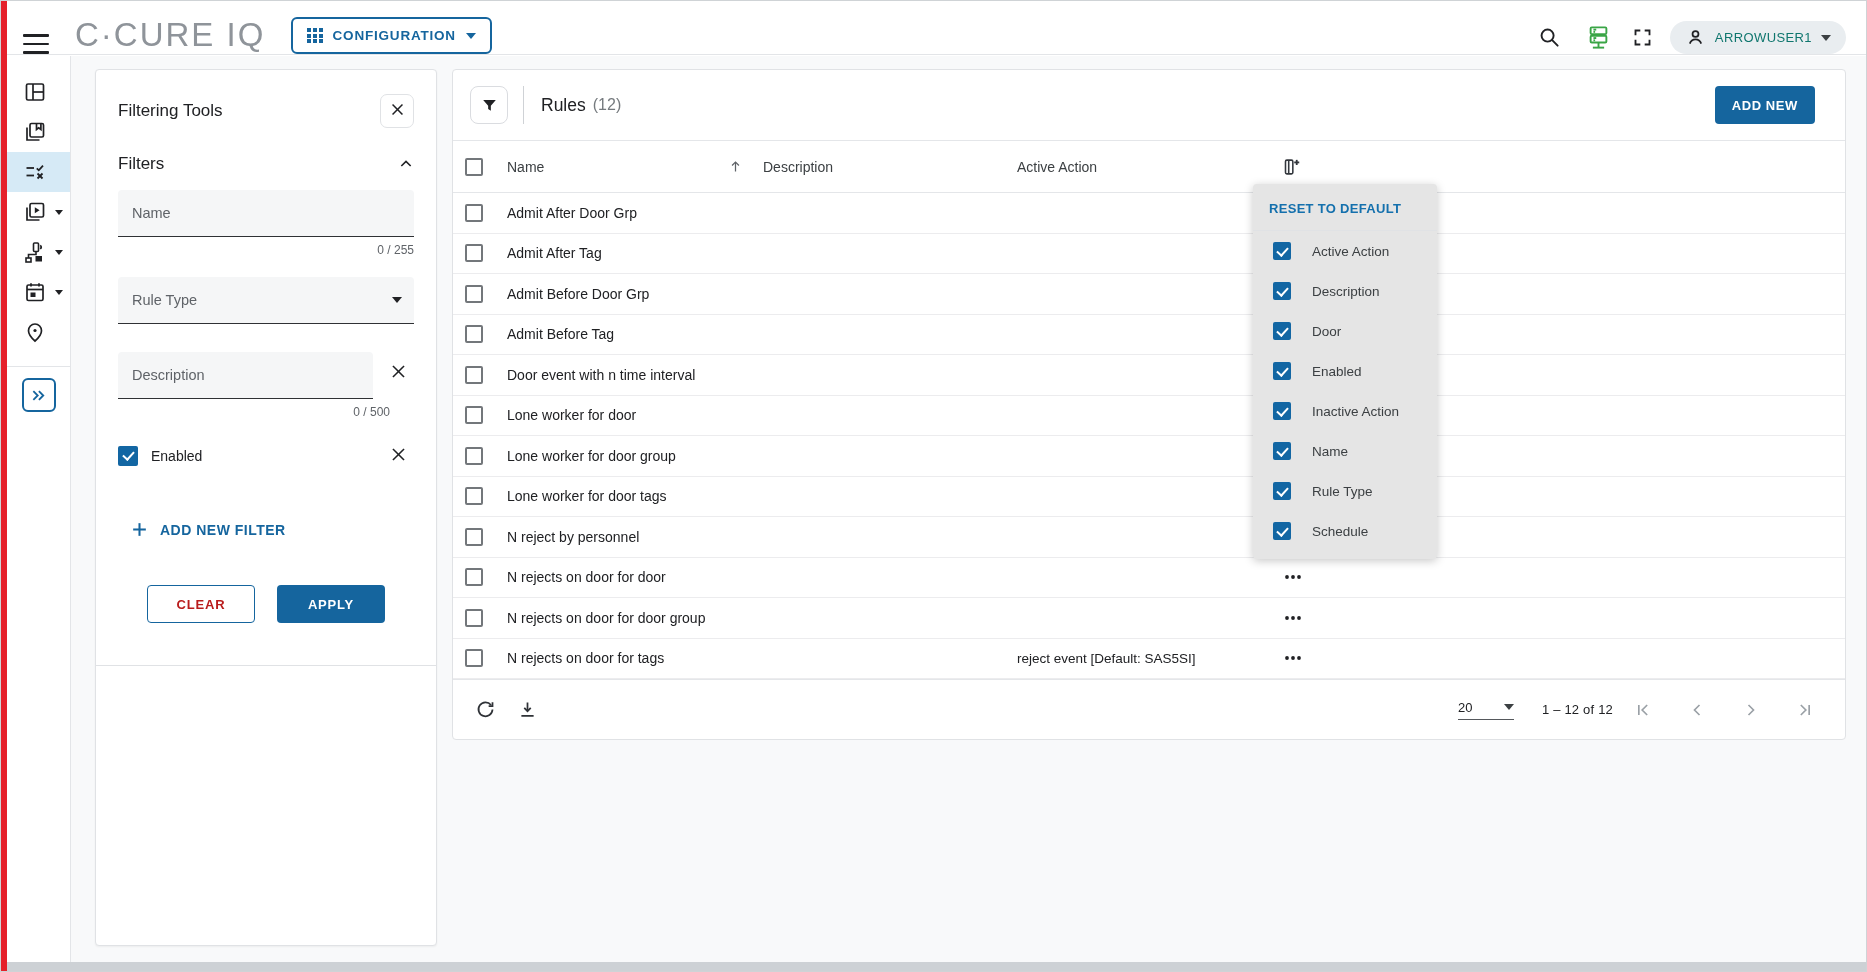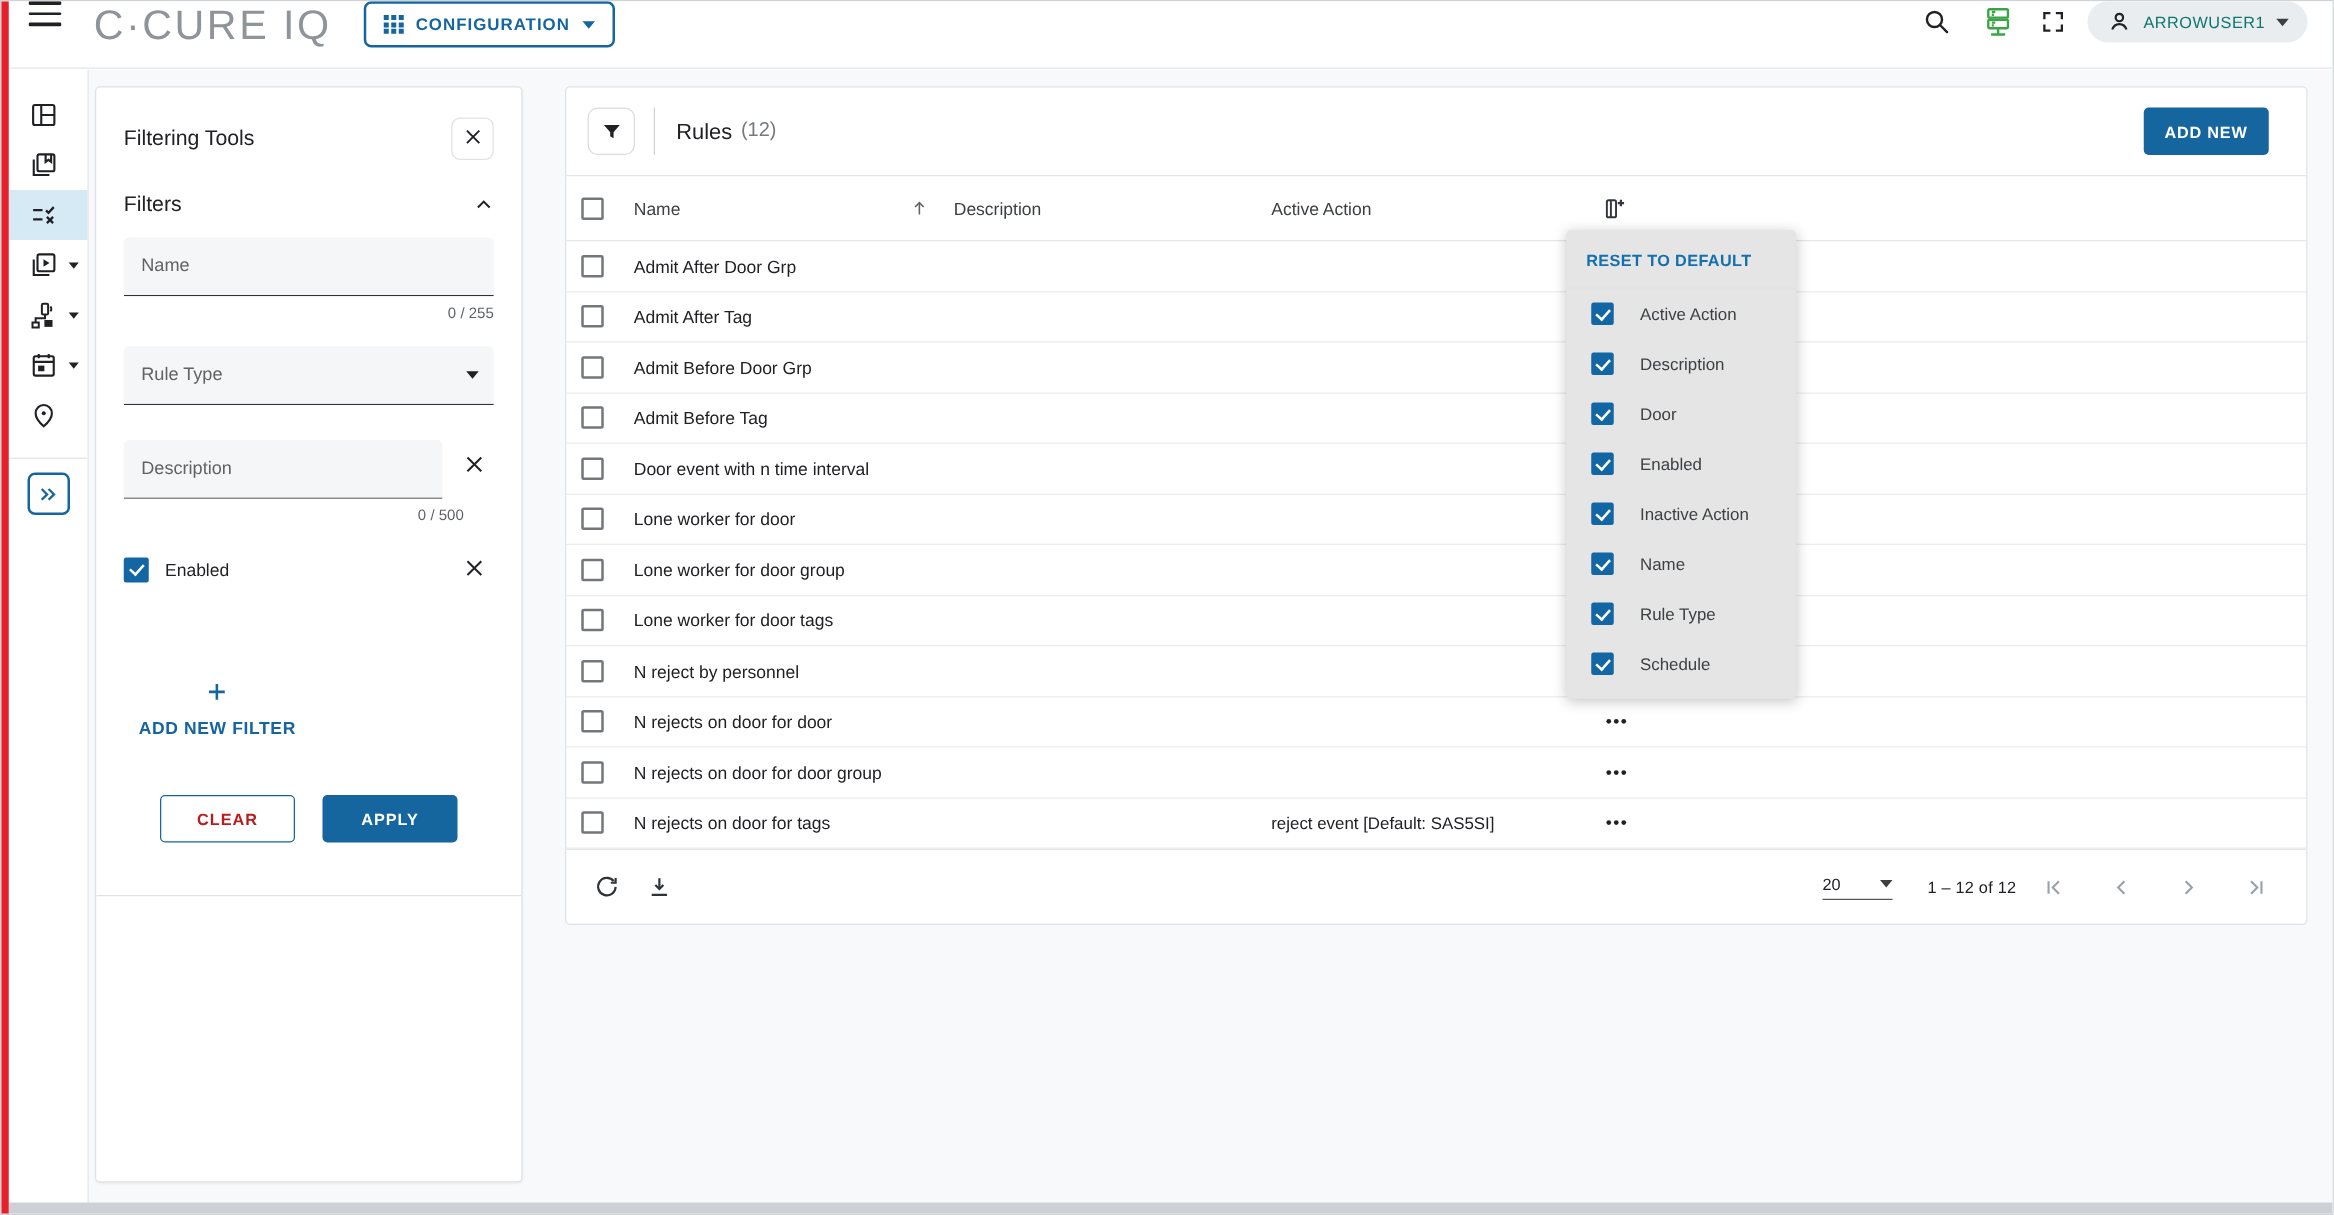--- a/index.html
+++ b/index.html
@@ -8,21 +8,21 @@
     font-family:"Liberation Sans", sans-serif;
     background:#ffffff; position:relative; overflow:hidden;
     border:1px solid #cfd3d6;
   }
   
   .red-stripe { position:absolute; left:0; top:0; width:6px; height:100%; background:#e5202a; z-index:60; }
   .hscrollbar { position:absolute; left:6px; right:0; bottom:0; height:9px; background:#cdd1d5; z-index:55; }
 
   
   .topbar { position:absolute; left:6px; top:0; right:0; height:54px; background:#fff;
-            border-bottom:1px solid #e3e5e8; display:flex; align-items:flex-start; z-index:40; }
+            border-bottom:1px solid #e3e5e8; display:flex; align-items:flex-end; z-index:40; }
   .hamburger { width:26px; height:20px; margin-left:16px; display:flex; flex-direction:column; justify-content:space-between; cursor:pointer; }
   .hamburger i { display:block; height:2.6px; background:#202124; border-radius:1px; }
   .logo { margin-left:26px; font-size:33px; color:#8f949a; letter-spacing:2px; white-space:nowrap; }
   .config-btn { margin-left:26px; height:37px; display:flex; align-items:center; gap:10px;
                 padding:0 14px; border:2px solid #15659e; border-radius:6px; background:#fff; cursor:pointer; }
   .grid-icon { display:grid; grid-template-columns:repeat(3,4px); grid-template-rows:repeat(3,4px); gap:1.6px; }
   .grid-icon i { background:#15659e; }
   .config-btn .lbl { font-size:13.5px; font-weight:bold; color:#15659e; letter-spacing:.8px; }
   .caret { width:0; height:0; border-left:5px solid transparent; border-right:5px solid transparent; border-top:6px solid currentColor; display:inline-block; }
   .config-btn .caret { color:#15659e; }
@@ -42,21 +42,21 @@
   .side-item.active { background:#d6eaf6; }
   .side-divider { height:1px; background:#e3e5e8; margin-top:14px; }
   .expand-btn { margin:11px auto 0; display:flex; width:34px; height:34px; border:2px solid #15659e;
                 border-radius:6px; background:#fff; align-items:center; justify-content:center; cursor:pointer; }
 
   
   .main { position:absolute; left:70px; top:55px; right:0; bottom:9px; background:#f8f9fa; }
   .card { background:#fff; border:1px solid #e0e2e5; border-radius:4px; }
 
   
-  .filter-panel { position:absolute; left:5px; top:13px; width:342px; height:877px; box-shadow:0 1px 2px rgba(0,0,0,.05); }
+  .filter-panel { position:absolute; left:24px; top:13px; width:342px; height:877px; box-shadow:0 1px 2px rgba(0,0,0,.05); }
   .fp-inner { padding:24px 22px 0; }
   .fp-head { display:flex; align-items:center; }
   .fp-title { font-size:17px; color:#202124; }
   .fp-close { margin-left:auto; width:34px; height:34px; border:1px solid #e0e2e5; border-radius:7px; background:#fff; }
   .fp-filters-row { margin-top:26px; display:flex; align-items:center; }
   .fp-filters-label { font-size:17px; font-weight:500; color:#202124; }
   .fp-filters-row svg { margin-left:auto; }
   .mat-field { margin-top:16px; height:47px; background:#f5f6f7; border-bottom:1px solid #2f3134;
                border-radius:4px 4px 0 0; display:flex; align-items:center; padding:0 12px 0 14px; }
   .mat-field input { flex:1; border:none; background:transparent; outline:none; font-size:14.5px; font-family:inherit; color:#202124; }
@@ -71,22 +71,22 @@
   .fp-desc-row .x-btn { margin:28px 6px 0 16px; }
   .fp-enabled-row { margin-top:26px; display:flex; align-items:center; }
   .fp-enabled-row .x-btn { margin-right:6px; }
   .cbx { width:18px; height:18px; background:#1266a3; border-radius:2px; position:relative; flex:none; }
   .cbx::after { content:""; position:absolute; left:5.5px; top:2.5px; width:5px; height:9px;
                 border-right:2px solid #fff; border-bottom:2px solid #fff; transform:rotate(42deg); }
   .cbx.lg { width:20px; height:20px; }
   .cbx.lg::after { left:6.5px; top:3px; }
   .cbx-empty { width:18px; height:18px; border:2px solid #73777b; border-radius:2px; flex:none; background:#fff; }
   .fp-enabled-row .lbl { margin-left:13px; font-size:14px; color:#202124; }
-  .add-filter { margin-top:77px; display:flex; align-items:center; gap:11px; margin-left:12px;
-                background:none; border:none; cursor:pointer;flex-direction:column; }
+  .add-filter { margin-top:53px; display:flex; align-items:center; gap:11px; margin-left:12px;
+                background:none; border:none; cursor:pointer; }
   .add-filter .lbl { font-size:14px; font-weight:bold; color:#15659e; letter-spacing:.5px; }
   .fp-buttons { margin-top:46px; display:flex; gap:22px; justify-content:center; }
   .btn { height:38px; width:108px; border-radius:4px; font-size:13px; font-weight:bold; letter-spacing:.8px;
          font-family:inherit; cursor:pointer; }
   .btn.outline { background:#fff; border:1.5px solid #15659e; color:#b91c1c; }
   .btn.solid { background:#15659e; border:none; color:#fff; }
   .fp-bottom-divider { margin-top:42px; height:1px; background:#e0e2e5; }
 
   
   .table-card { position:absolute; left:381px; top:13px; width:1394px; height:671px; }

